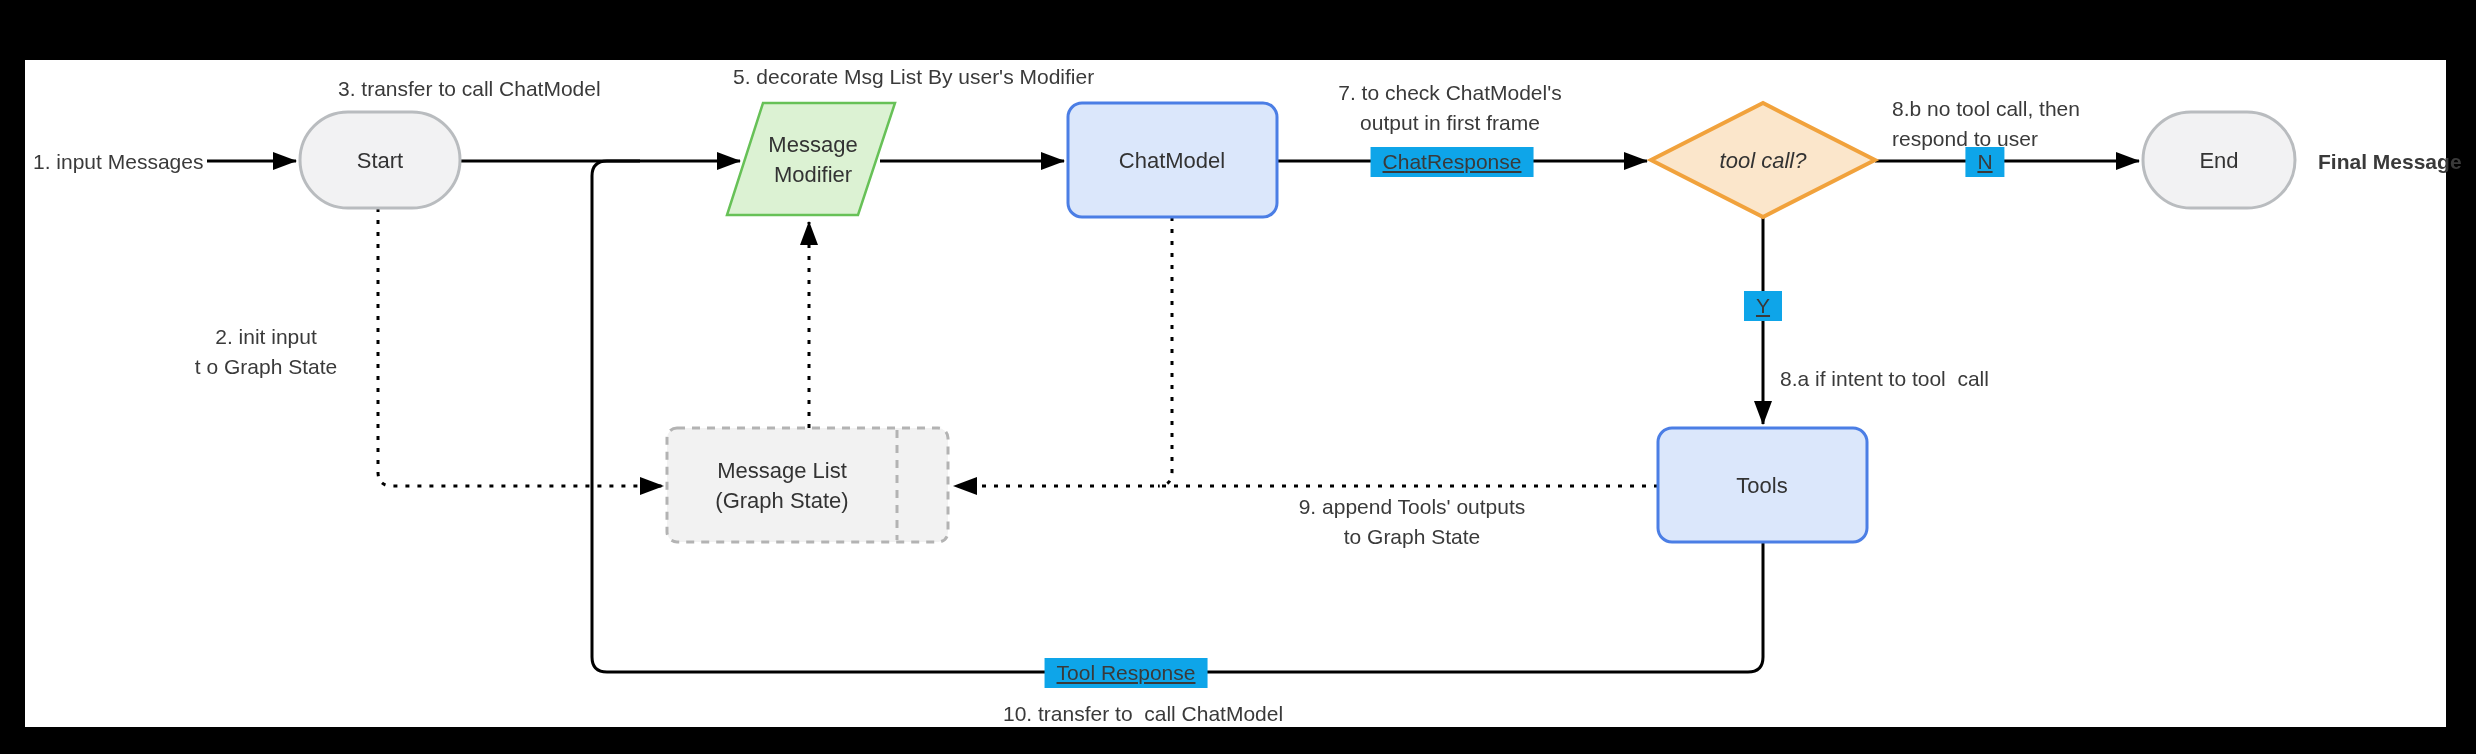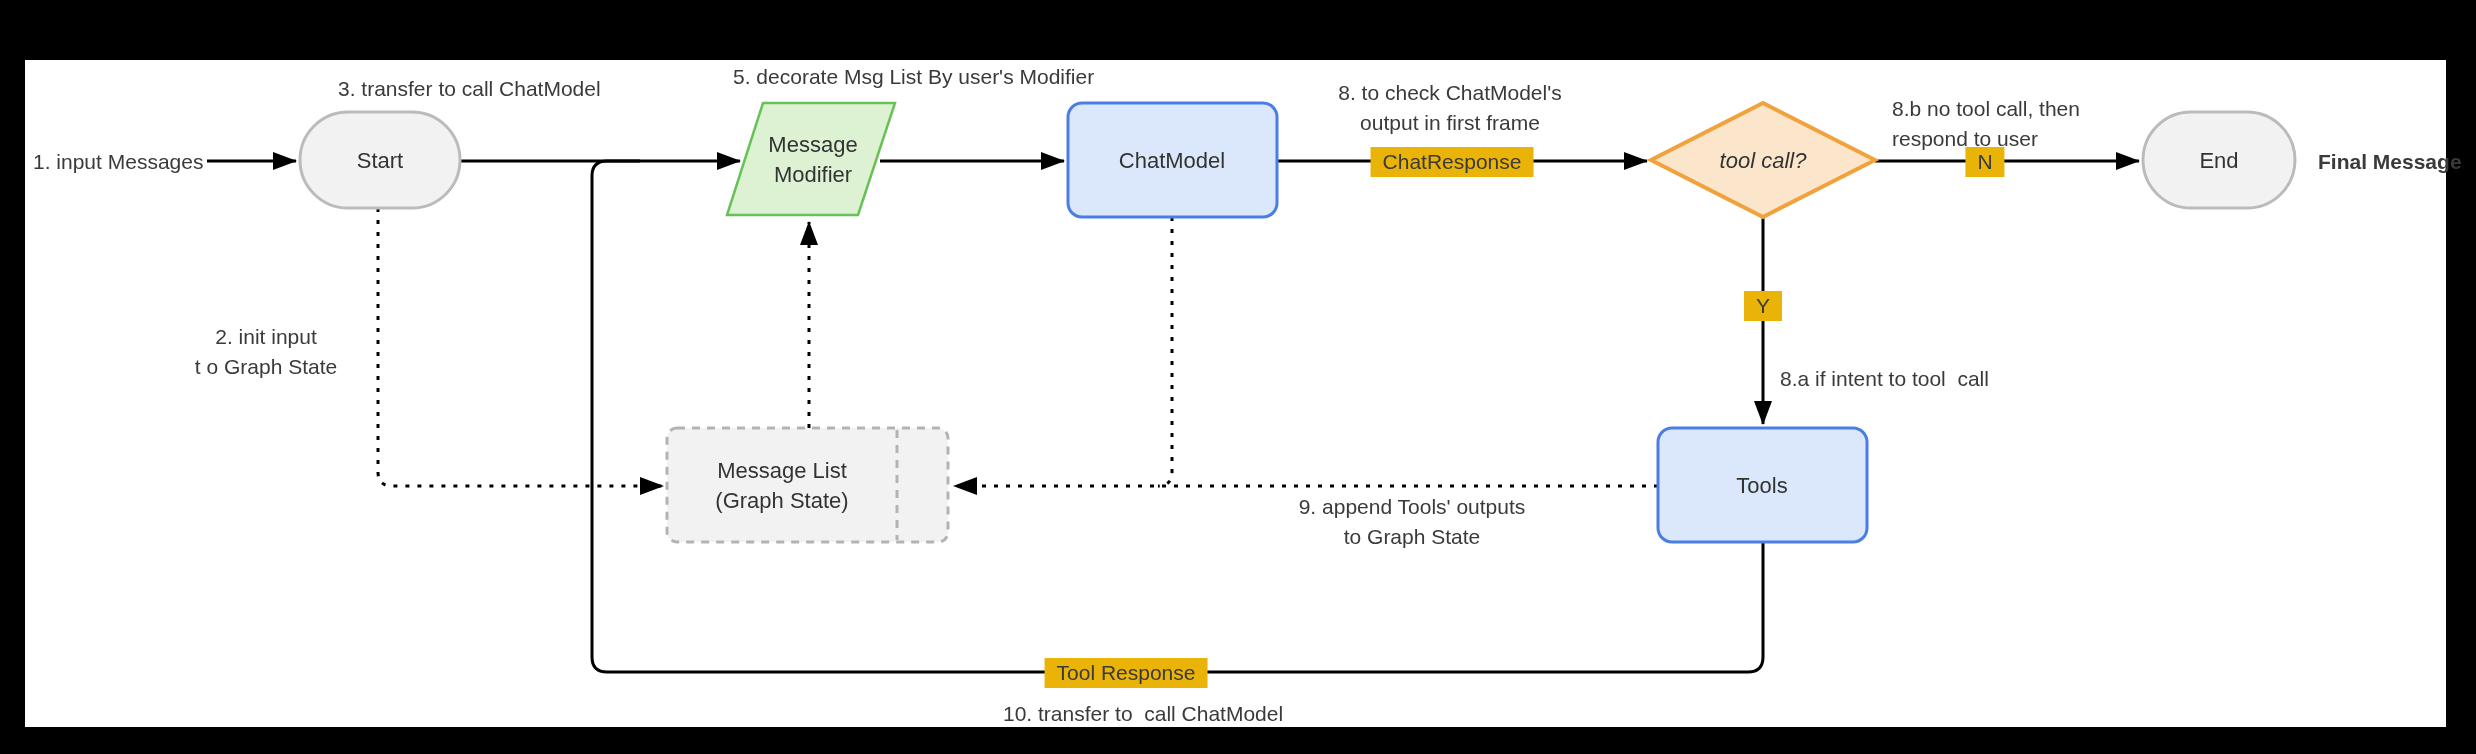--- a/index.html
+++ b/index.html
@@ -3,21 +3,21 @@
 <meta charset="utf-8">
 <style>
   html,body{margin:0;padding:0;background:#000;}
   .stage{position:relative;width:2476px;height:754px;background:#000;overflow:hidden;
          font-family:"Liberation Sans",sans-serif;}
   .canvas{position:absolute;left:25px;top:60px;width:2421px;height:667px;background:#fff;}
   svg.wires{position:absolute;left:0;top:0;width:2476px;height:754px;}
   .lbl{position:absolute;color:#3a3a3a;font-size:21px;line-height:30px;white-space:pre;}
   .lbl.center{text-align:center;transform:translateX(-50%);}
   .lbl.vcenter{transform:translate(0,-50%);}
-  .online{background:#eab308;padding:0 12px;transform:translate(-50%,-50%);}
+  .online{background:#0ea5e9;padding:0 12px;transform:translate(-50%,-50%);text-decoration:underline;}
   .node-label{position:absolute;color:#333;font-size:22px;line-height:30px;white-space:pre;
               text-align:center;transform:translate(-50%,-50%);}
 </style>
 </head>
 <body>
 
 <div class="stage">
   <div class="canvas"></div>
 
   <svg class="wires" viewBox="0 0 2476 754">
@@ -56,21 +56,21 @@
   <div class="node-label" style="left:1172px;top:161px;">ChatModel</div>
   <div class="node-label" style="left:1763px;top:161px;font-style:italic;">tool call?</div>
   <div class="node-label" style="left:1762px;top:486px;">Tools</div>
   <div class="node-label" style="left:782px;top:486px;">Message List
 (Graph State)</div>
   <div class="node-label" style="left:2219px;top:161px;">End</div>
 
   <div class="lbl vcenter" style="left:33px;top:162px;">1. input Messages</div>
   <div class="lbl" style="left:338px;top:74px;">3. transfer to call ChatModel</div>
   <div class="lbl" style="left:733px;top:62px;">5. decorate Msg List By user's Modifier</div>
-  <div class="lbl center" style="left:1450px;top:78px;">8. to check ChatModel's
+  <div class="lbl center" style="left:1450px;top:78px;">7. to check ChatModel's
 output in first frame</div>
   <div class="lbl" style="left:1892px;top:78px;margin-top:16px;">8.b no tool call, then
 respond to user</div>
   <div class="lbl vcenter" style="left:2318px;top:162px;font-weight:bold;">Final Message</div>
   <div class="lbl center" style="left:266px;top:322px;">2. init input
 t o Graph State</div>
   <div class="lbl center" style="left:1412px;top:492px;">9. append Tools' outputs
 to Graph State</div>
   <div class="lbl" style="left:1780px;top:344px;margin-top:20px;">8.a if intent to tool  call</div>
   <div class="lbl" style="left:1003px;top:699px;">10. transfer to  call ChatModel</div>

